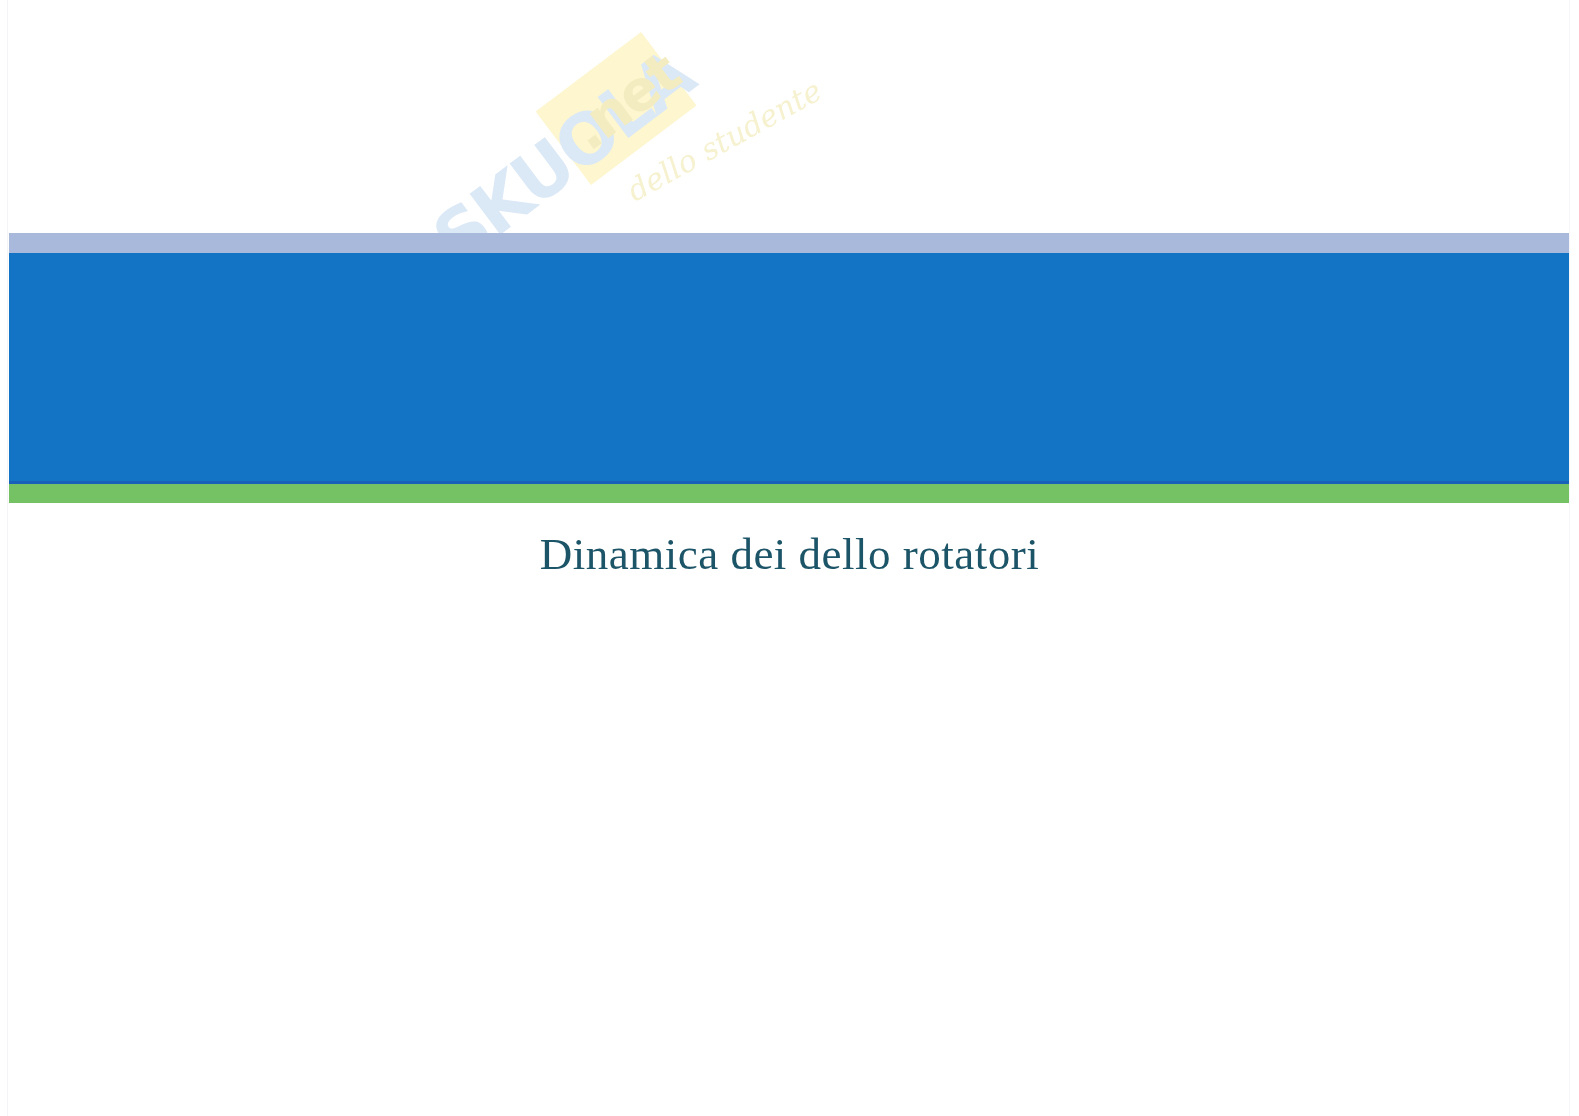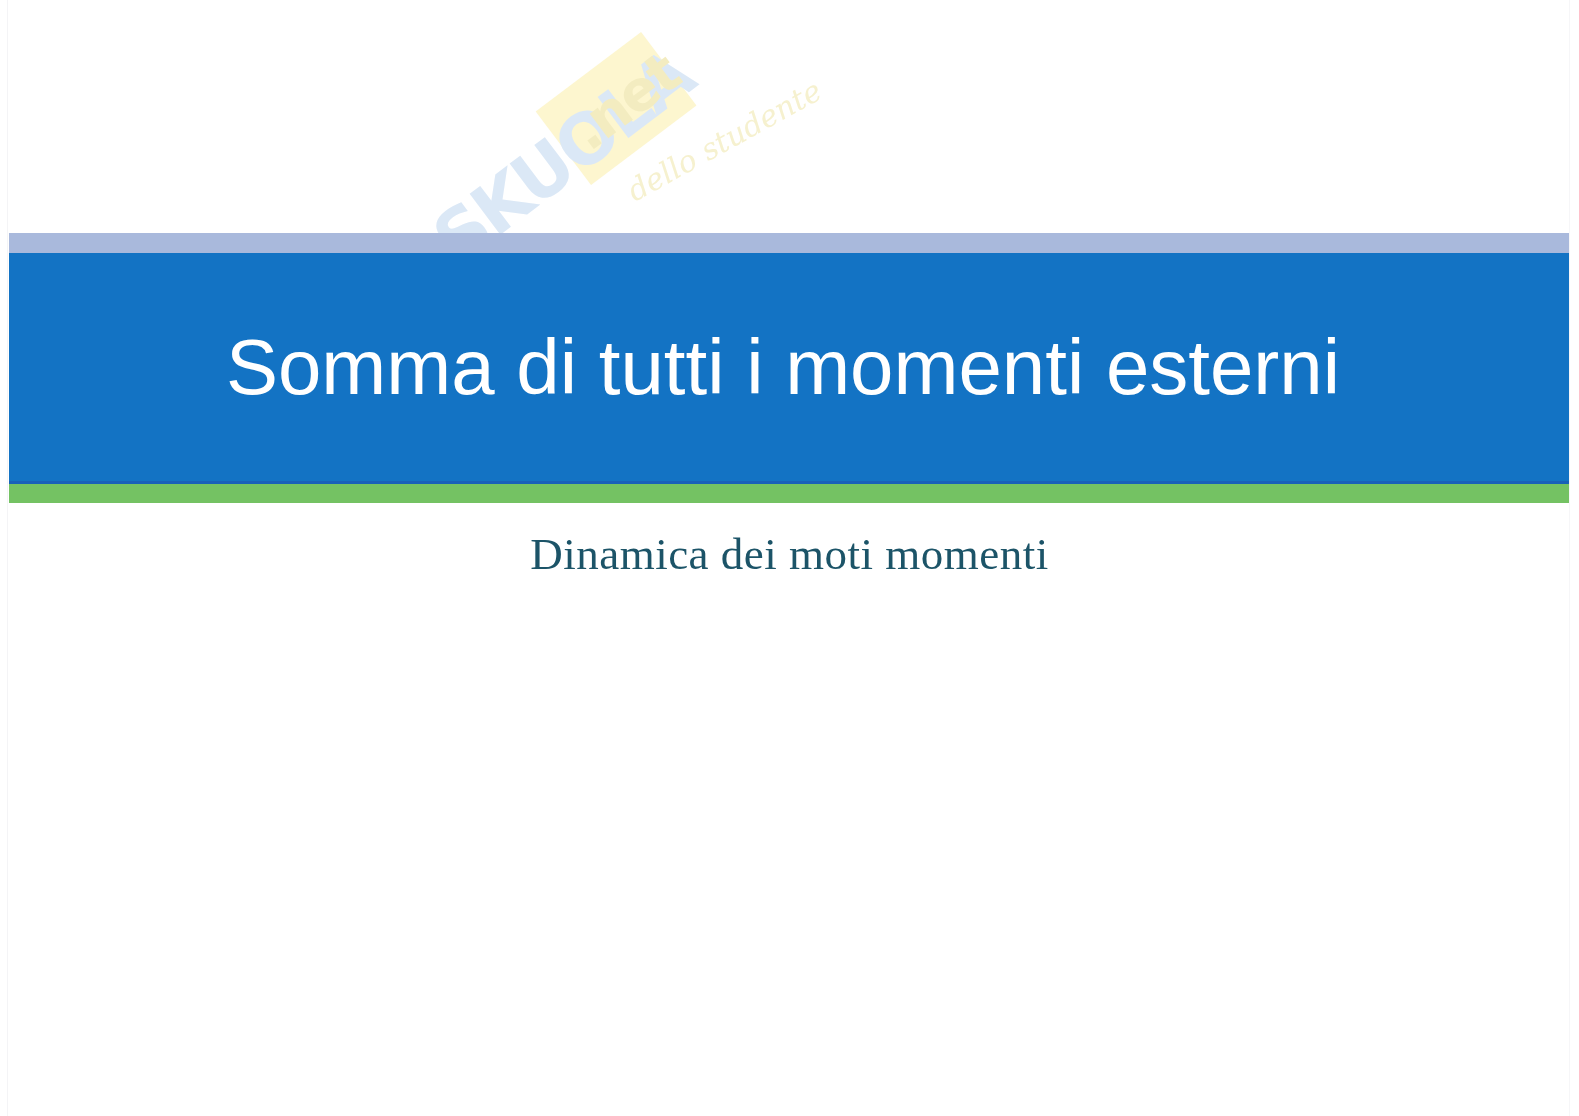--- a/index.html
+++ b/index.html
@@ -186,18 +186,17 @@
       <div class="wm-net">.net</div>
       <div class="wm-sub">dello studente</div>
     </div>
   </div>
 
   <div class="banner">
     <div class="banner-top-strip"></div>
     <div class="banner-body"></div>
     <div class="banner-hairline"></div>
     <div class="banner-bottom-strip"></div>
-    <div class="banner-title">Somma di tutti i momenti esterni</div>
   </div>
 
-  <div class="subtitle">Dinamica dei moti momenti</div>
+  <div class="subtitle">Dinamica dei dello rotatori</div>
 
 </div>
 
 </body></html>

